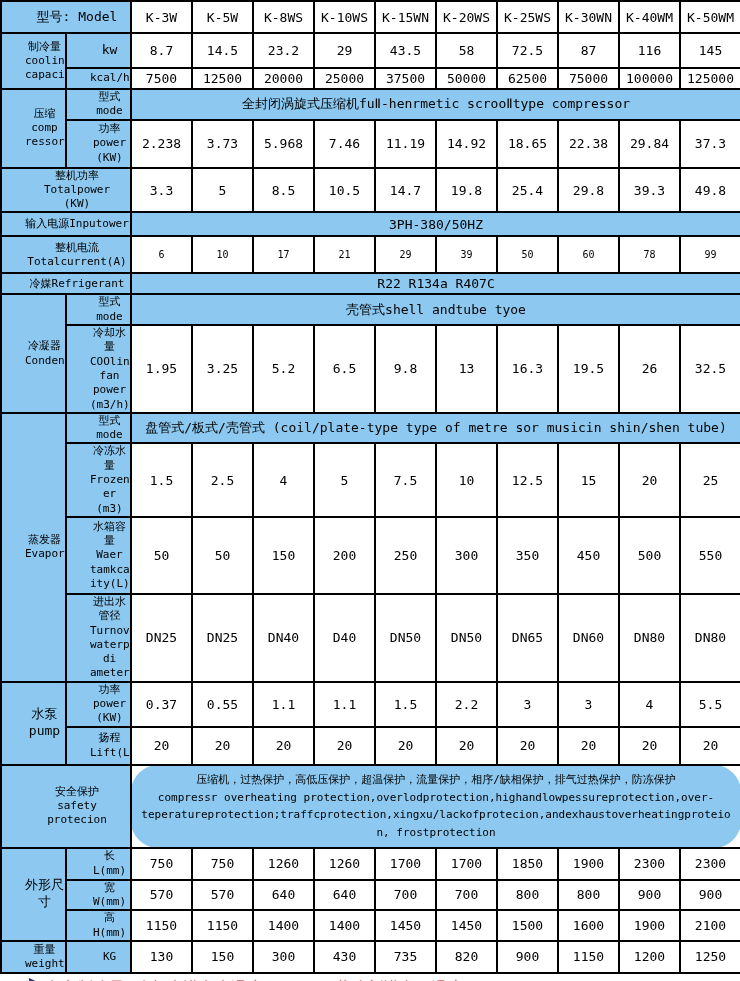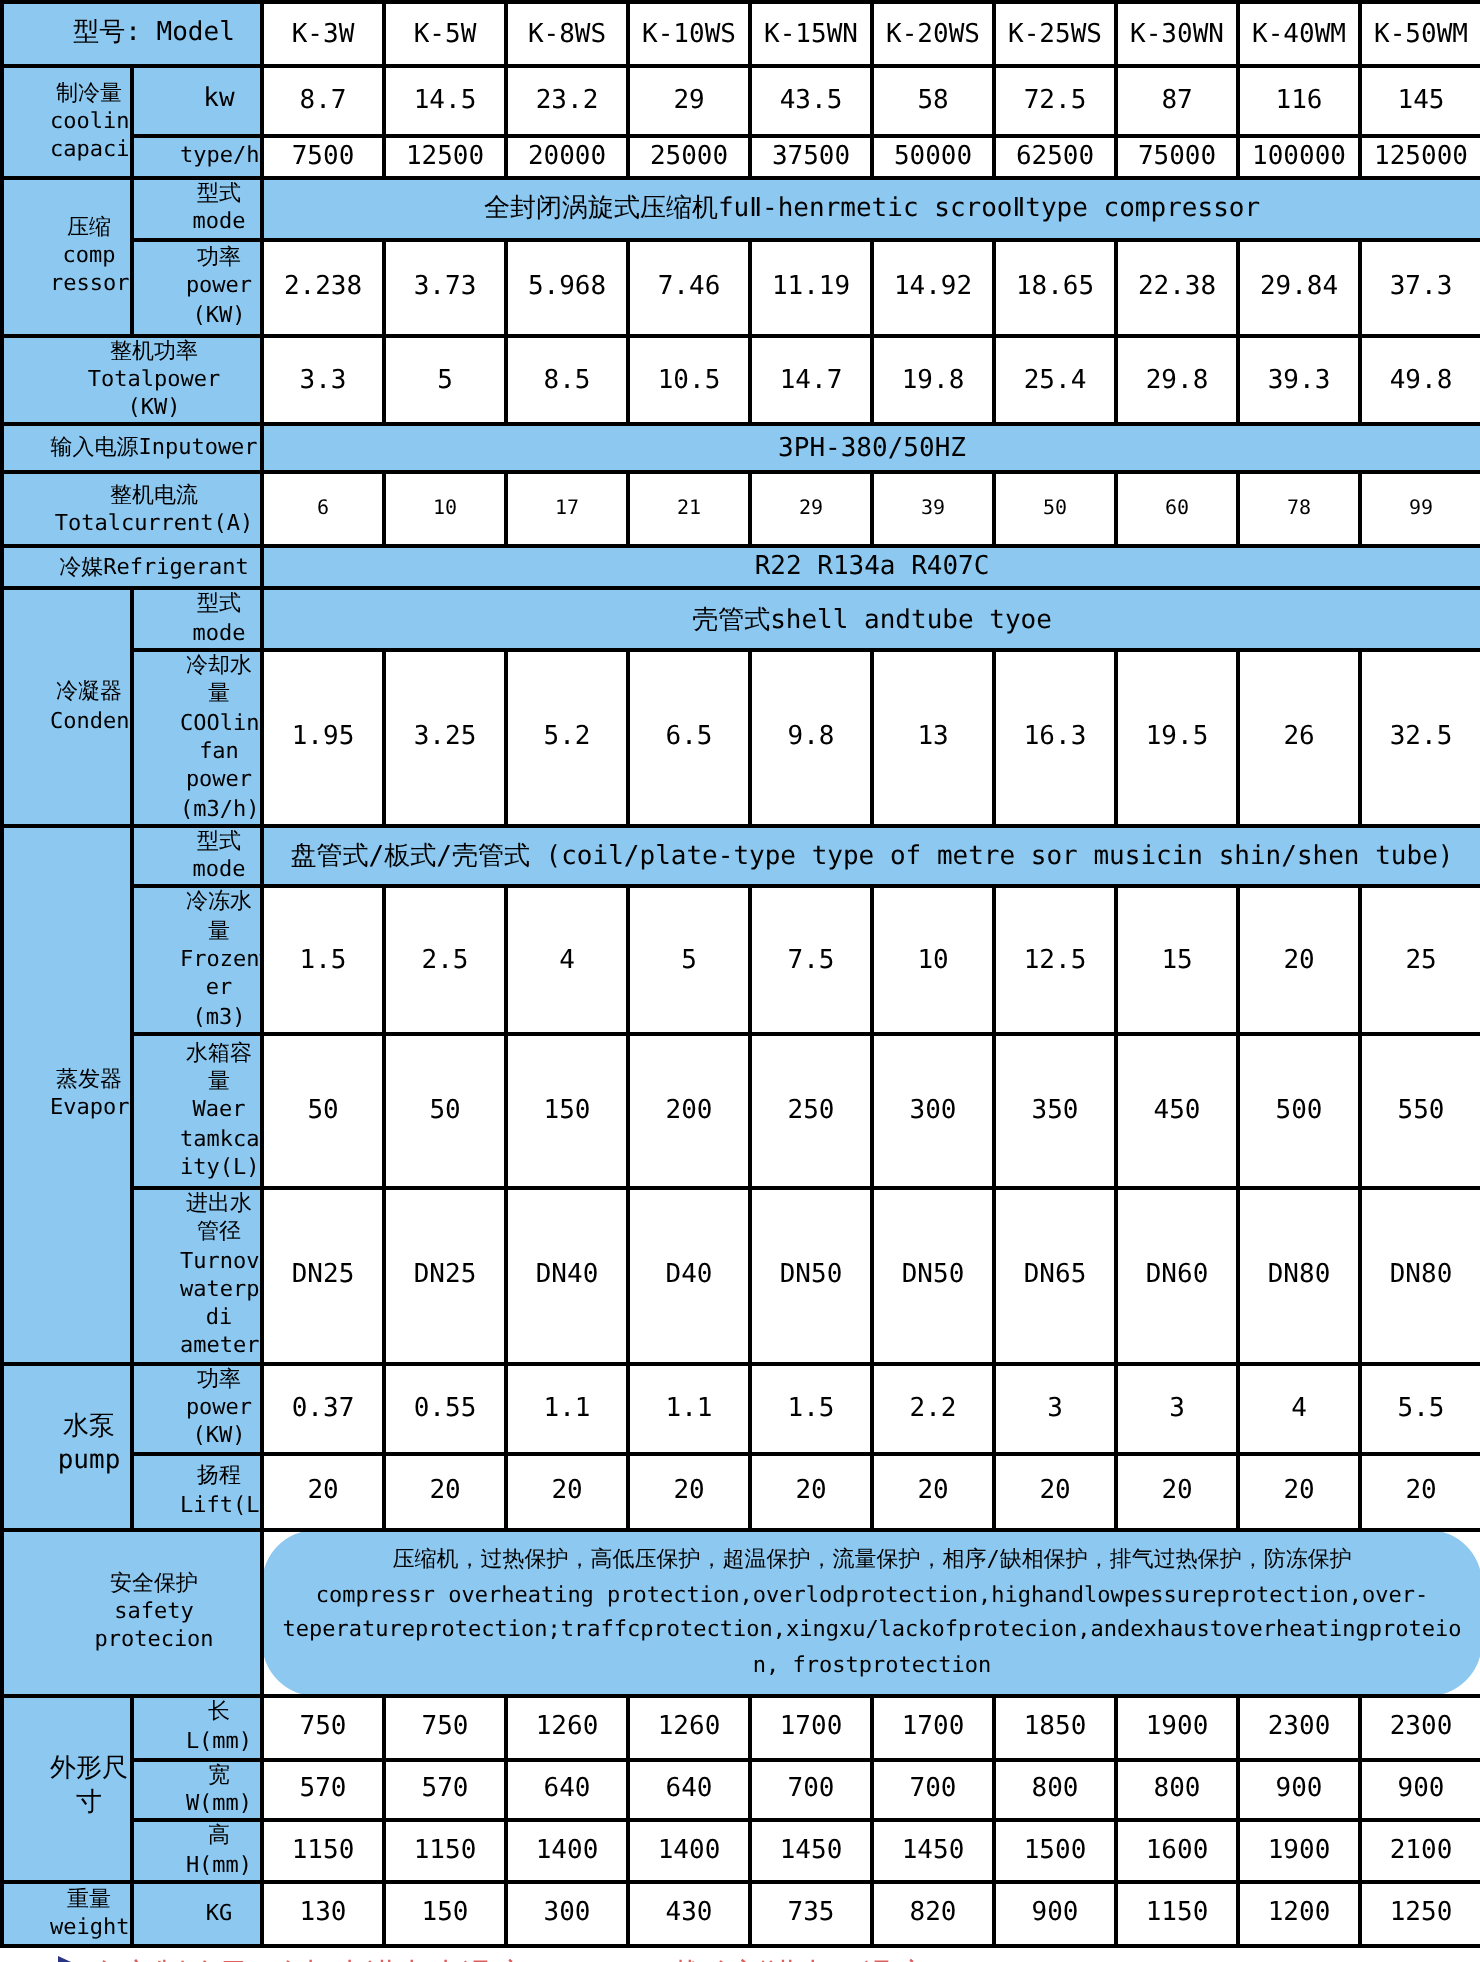--- a/index.html
+++ b/index.html
@@ -68,21 +68,21 @@
         <td class="v">23.2</td>
         <td class="v">29</td>
         <td class="v">43.5</td>
         <td class="v">58</td>
         <td class="v">72.5</td>
         <td class="v">87</td>
         <td class="v">116</td>
         <td class="v">145</td>
       </tr>
   <tr style="height:21px">
-    <td class="hdr">type/h</td>
+    <td class="hdr">kcal/h</td>
   <td class="v">7500</td>
         <td class="v">12500</td>
         <td class="v">20000</td>
         <td class="v">25000</td>
         <td class="v">37500</td>
         <td class="v">50000</td>
         <td class="v">62500</td>
         <td class="v">75000</td>
         <td class="v">100000</td>
         <td class="v">125000</td>

